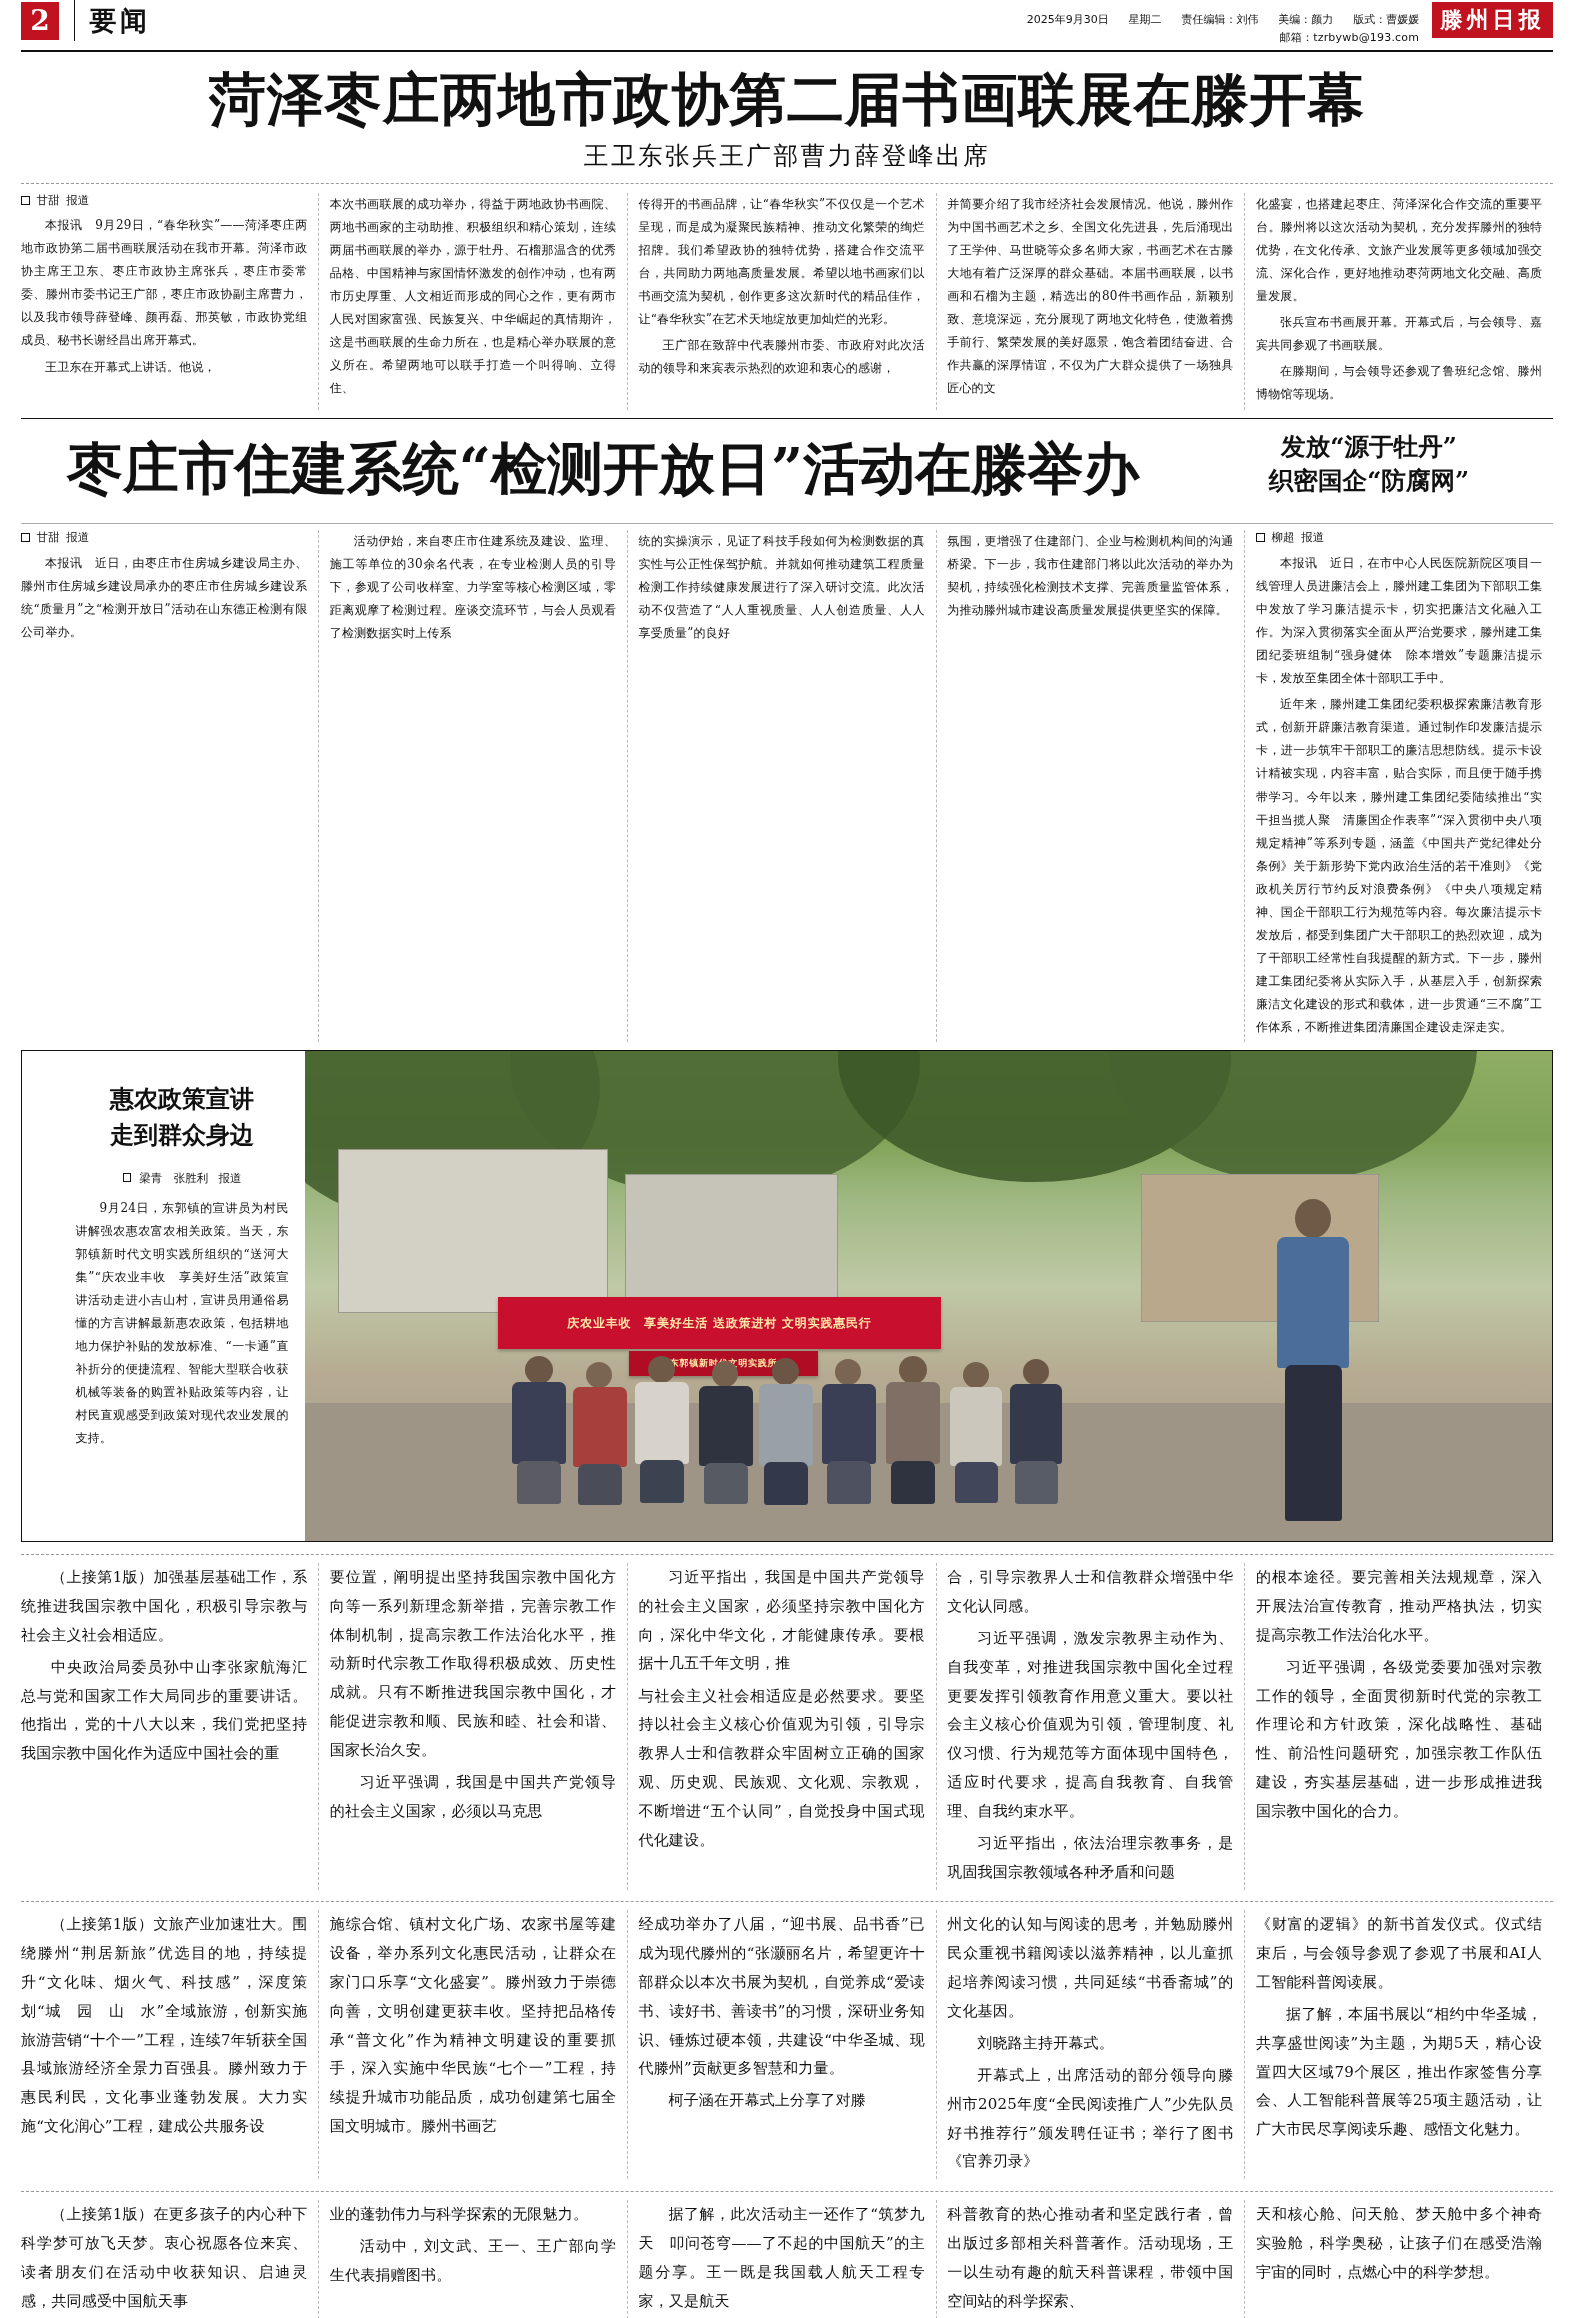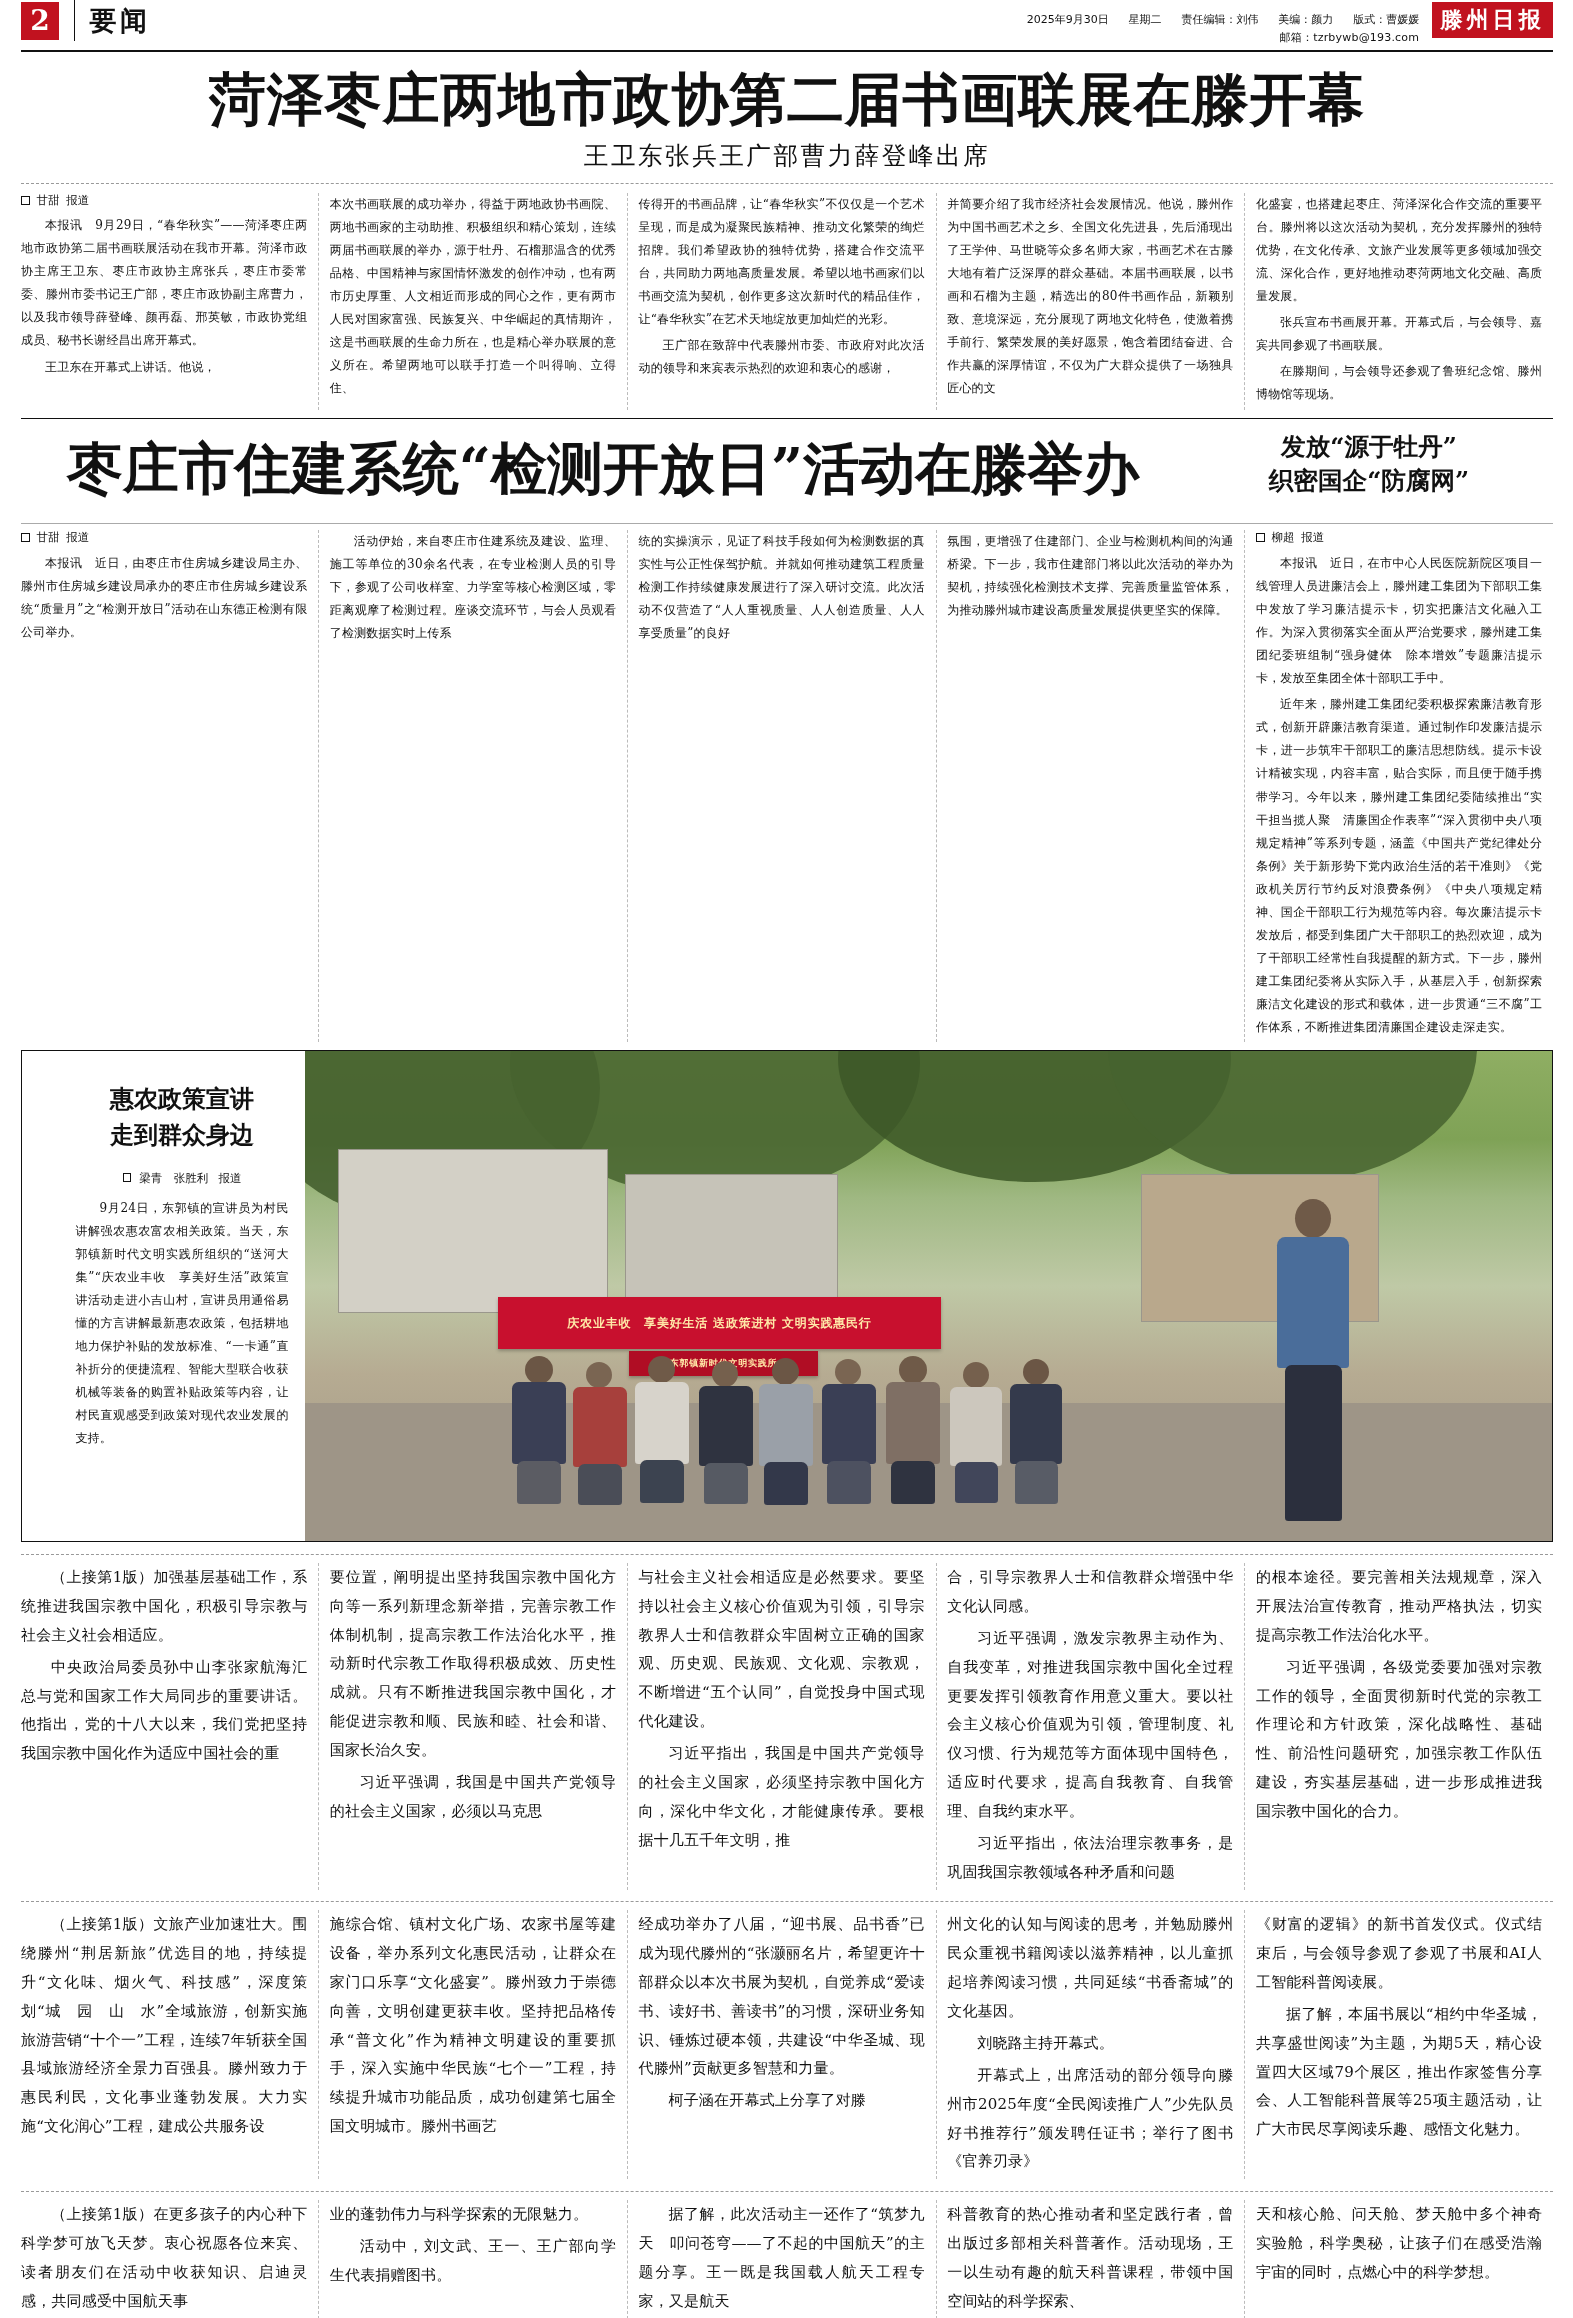--- a/index.html
+++ b/index.html
@@ -403,22 +403,22 @@
   <div class="cols">
     <div class="col">
       <p class="ptext tiny indent">（上接第1版）加强基层基础工作，系统推进我国宗教中国化，积极引导宗教与社会主义社会相适应。</p>
       <p class="ptext tiny indent">中央政治局委员孙中山李张家航海汇总与党和国家工作大局同步的重要讲话。他指出，党的十八大以来，我们党把坚持我国宗教中国化作为适应中国社会的重</p>
     </div>
     <div class="col">
       <p class="ptext tiny">要位置，阐明提出坚持我国宗教中国化方向等一系列新理念新举措，完善宗教工作体制机制，提高宗教工作法治化水平，推动新时代宗教工作取得积极成效、历史性成就。只有不断推进我国宗教中国化，才能促进宗教和顺、民族和睦、社会和谐、国家长治久安。</p>
       <p class="ptext tiny indent">习近平强调，我国是中国共产党领导的社会主义国家，必须以马克思</p>
     </div>
     <div class="col">
+      <p class="ptext tiny indent">习近平指出，我国是中国共产党领导的社会主义国家，必须坚持宗教中国化方向，深化中华文化，才能健康传承。要根据十几五千年文明，推</p>
       <p class="ptext tiny">与社会主义社会相适应是必然要求。要坚持以社会主义核心价值观为引领，引导宗教界人士和信教群众牢固树立正确的国家观、历史观、民族观、文化观、宗教观，不断增进“五个认同”，自觉投身中国式现代化建设。</p>
-      <p class="ptext tiny indent">习近平指出，我国是中国共产党领导的社会主义国家，必须坚持宗教中国化方向，深化中华文化，才能健康传承。要根据十几五千年文明，推</p>
     </div>
     <div class="col">
       <p class="ptext tiny">合，引导宗教界人士和信教群众增强中华文化认同感。</p>
       <p class="ptext tiny indent">习近平强调，激发宗教界主动作为、自我变革，对推进我国宗教中国化全过程更要发挥引领教育作用意义重大。要以社会主义核心价值观为引领，管理制度、礼仪习惯、行为规范等方面体现中国特色，适应时代要求，提高自我教育、自我管理、自我约束水平。</p>
       <p class="ptext tiny indent">习近平指出，依法治理宗教事务，是巩固我国宗教领域各种矛盾和问题</p>
     </div>
     <div class="col">
       <p class="ptext tiny">的根本途径。要完善相关法规规章，深入开展法治宣传教育，推动严格执法，切实提高宗教工作法治化水平。</p>
       <p class="ptext tiny indent">习近平强调，各级党委要加强对宗教工作的领导，全面贯彻新时代党的宗教工作理论和方针政策，深化战略性、基础性、前沿性问题研究，加强宗教工作队伍建设，夯实基层基础，进一步形成推进我国宗教中国化的合力。</p>
     </div>

